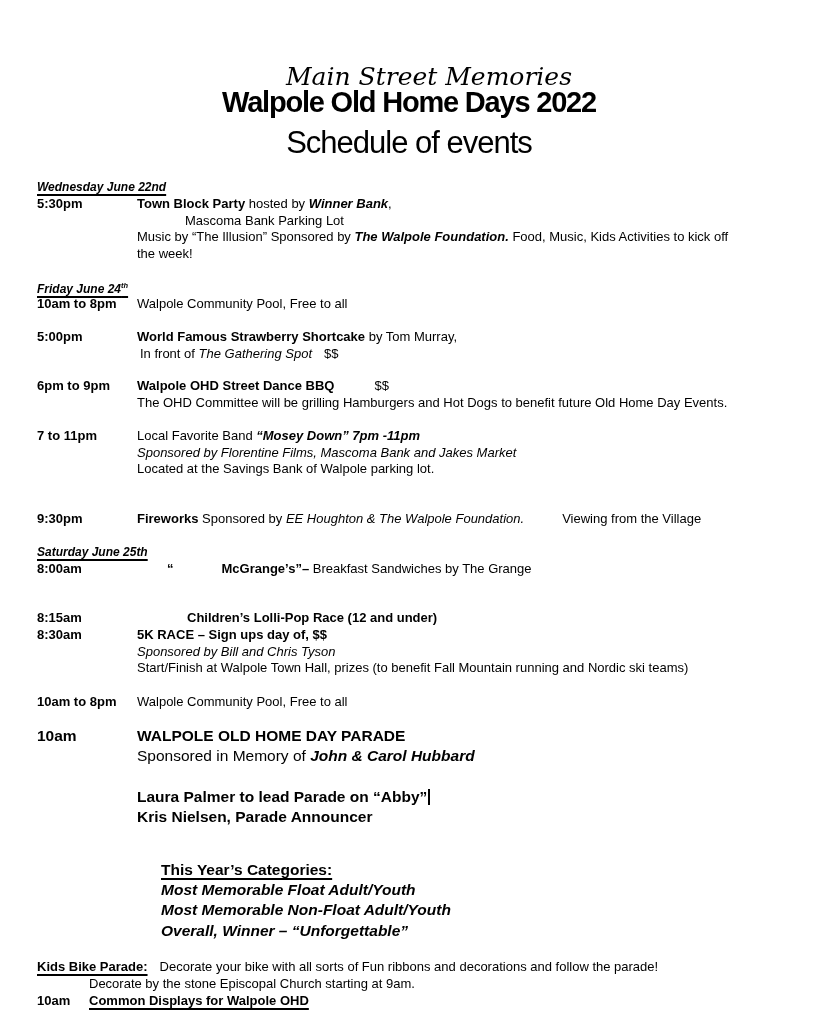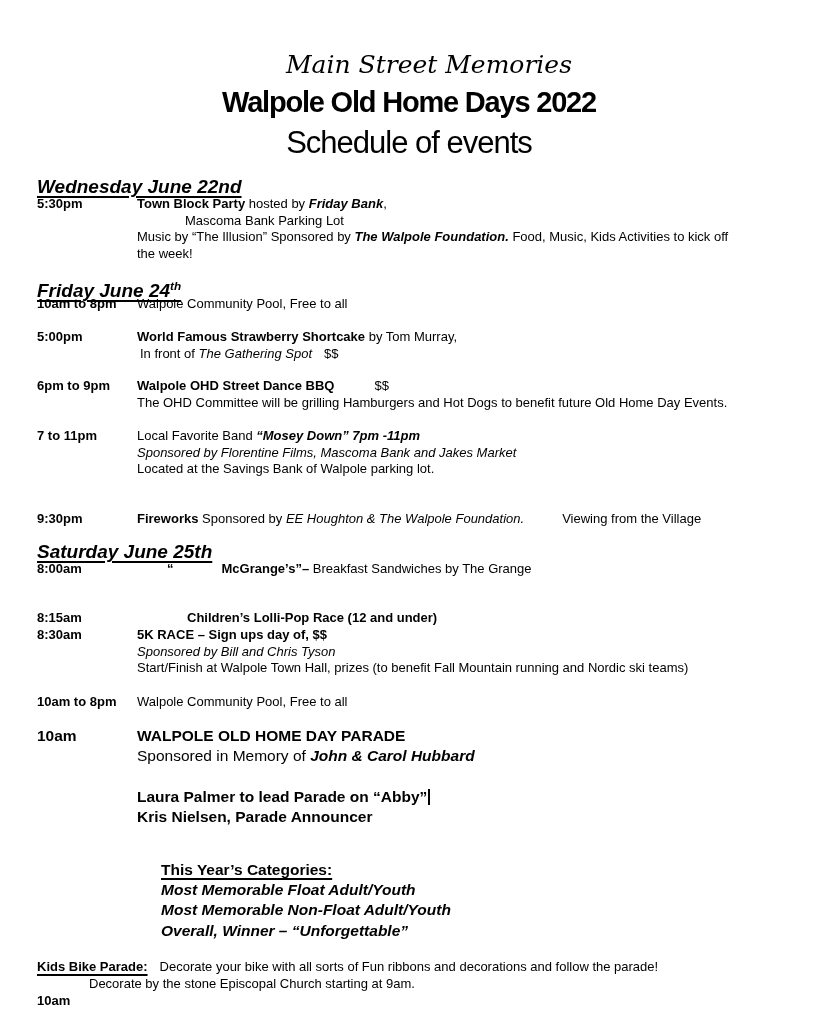--- a/index.html
+++ b/index.html
@@ -25,21 +25,21 @@
     font-size:29px;line-height:34px;
     letter-spacing:-1.2px;
   }
   .title-sub{
     text-align:center;
     font-weight:400;
     font-size:31px;line-height:30px;
     letter-spacing:-1px;
   }
   
-  .day-header{padding-left:37px;font-weight:700;font-style:italic;font-size:19px;}
+  .day-header{padding-left:37px;font-weight:700;font-style:italic;font-size:12px;}
   .day-header .u{
     text-decoration:underline;
     text-decoration-thickness:1.5px;
     text-underline-offset:2.5px;
   }
   .sup{vertical-align:super;font-size:0.62em;}
   
   .row{display:flex;padding-left:37px;padding-right:6px;}
   .time{width:100px;flex-shrink:0;font-weight:700;}
   .content{flex:1;}
@@ -69,31 +69,31 @@
   }
   
   .row-tight{display:flex;padding-left:37px;padding-right:14px;}
   .time-sm{width:52px;flex-shrink:0;font-weight:700;}
 </style>
 </head>
 <body>
 
 <div class="page">
 
-  <div class="abs title-main" style="top:50px;padding-left:40px;">Main Street Memories</div>
+  <div class="abs title-main" style="top:62px;padding-left:40px;">Main Street Memories</div>
   <div class="abs title-event" style="top:85px;">Walpole Old Home Days 2022</div>
   <div class="abs title-sub" style="top:128px;">Schedule of events</div>
 
   <div class="abs day-header" style="top:179px;">
     <span class="u">Wednesday June 22nd</span>
   </div>
   <div class="abs row" style="top:196px;">
     <div class="time">5:30pm</div>
     <div class="content">
-      <div class="line"><span class="b">Town Block Party</span><span> hosted by </span><span class="bi">Friday Bank</span><span>,</span></div>
+      <div class="line"><span class="b">Town Block Party</span><span> hosted by </span><span class="bi">Winner Bank</span><span>,</span></div>
       <div class="line"><span class="indent48">Mascoma Bank Parking Lot</span></div>
       <div class="line"><span>Music by “The Illusion” Sponsored by </span><span class="bi">The Walpole Foundation.</span><span> Food, Music, Kids Activities to kick off</span></div>
       <div class="line"><span>the week!</span></div>
     </div>
   </div>
 
   <div class="abs day-header" style="top:278px;">
     <span class="u"><span>Friday June 24</span><span class="sup">th</span></span>
   </div>
   <div class="abs row" style="top:296px;">
@@ -185,15 +185,16 @@
     </div>
   </div>
 
   <div class="abs" style="top:959px;padding-left:37px;padding-right:14px;">
     <div class="line"><span class="b u">Kids Bike Parade:</span><span class="gap12">Decorate your bike with all sorts of Fun ribbons and decorations and follow the parade!</span></div>
     <div class="line" style="padding-left:52px;"><span>Decorate by the stone Episcopal Church starting at 9am.</span></div>
   </div>
 
   <div class="abs row-tight" style="top:993px;">
     <div class="time-sm">10am</div>
+    <div class="line b"><span class="u">Common Displays for Walpole OHD</span></div>
   </div>
 
 </div>
 
 </body></html>

